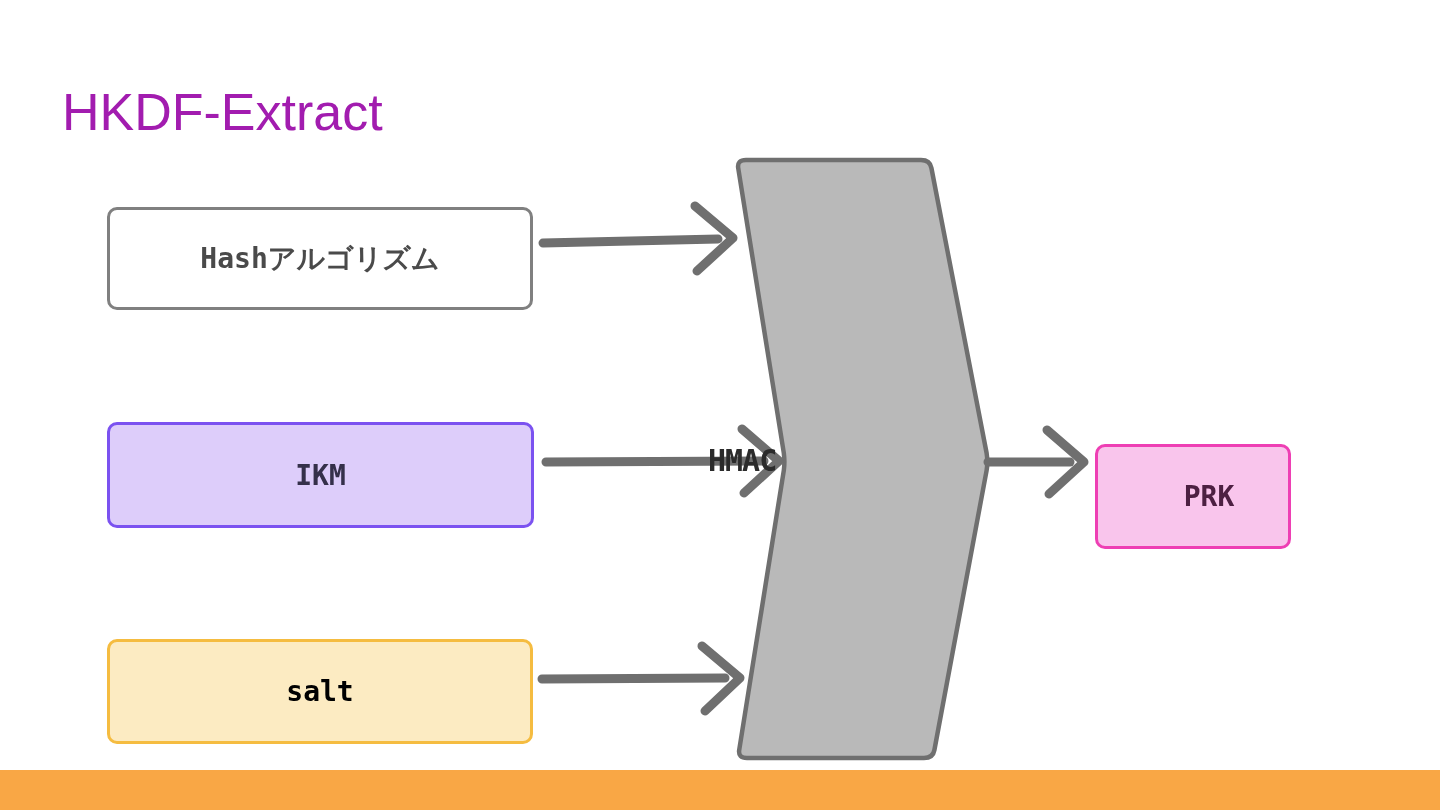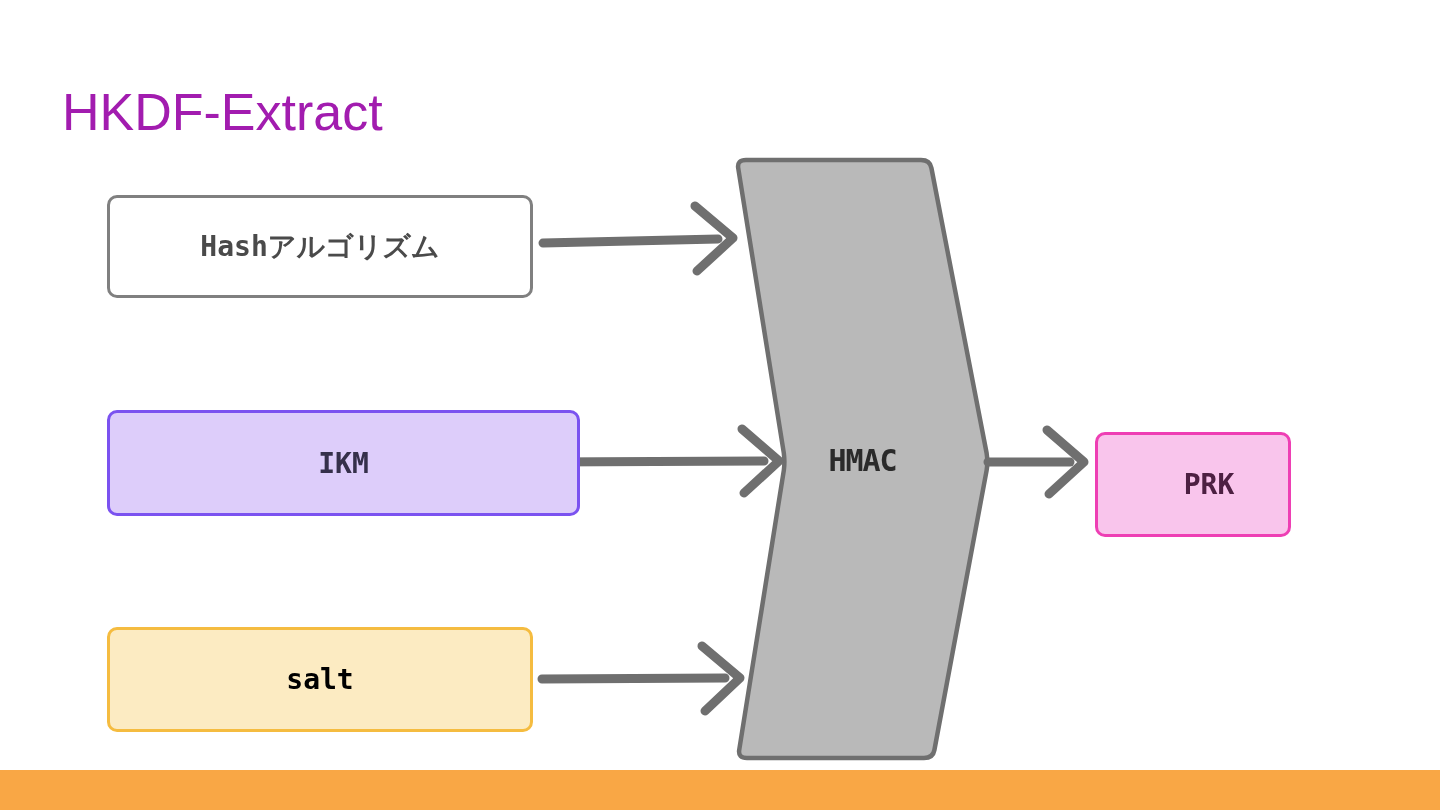--- a/index.html
+++ b/index.html
@@ -32,32 +32,33 @@
     align-items: center;
     justify-content: center;
     font-family: "DejaVu Sans Mono", "Liberation Mono", monospace;
     font-weight: 600;
     font-size: 28px;
     border-style: solid;
   }
   .node-rect {
     border-width: 3.5px;
     border-radius: 10px;
+    margin-top: 12px;
   }
   .node-hash  { left: 107px; top: 195px; width: 426px; height: 103px; border-width: 3px; }
-  .node-ikm   { left: 107px; top: 410px; width: 473px; height: 106px; }
+  .node-ikm   { left: 107px; top: 410px; width: 427px; height: 106px; }
   .node-salt  { left: 107px; top: 627px; width: 426px; height: 105px; }
   .node-prk   { left: 1095px; top: 432px; width: 196px; height: 105px; padding-left: 32px; }
   .node-hmac-label {
     position: absolute;
-    left: 737px; top: 160px;
+    left: 708px; top: 160px;
     width: 251px; height: 600px;
     display: flex;
     align-items: center;
-    justify-content: center;
+    justify-content: flex-start;
     font-family: "DejaVu Sans Mono", "Liberation Mono", monospace;
     font-weight: 700;
     font-size: 30px;
     letter-spacing: -1px;
   }
   .accent-bar {
     position: absolute;
     left: 0; bottom: 0;
     width: 1440px; height: 40px;
   }

